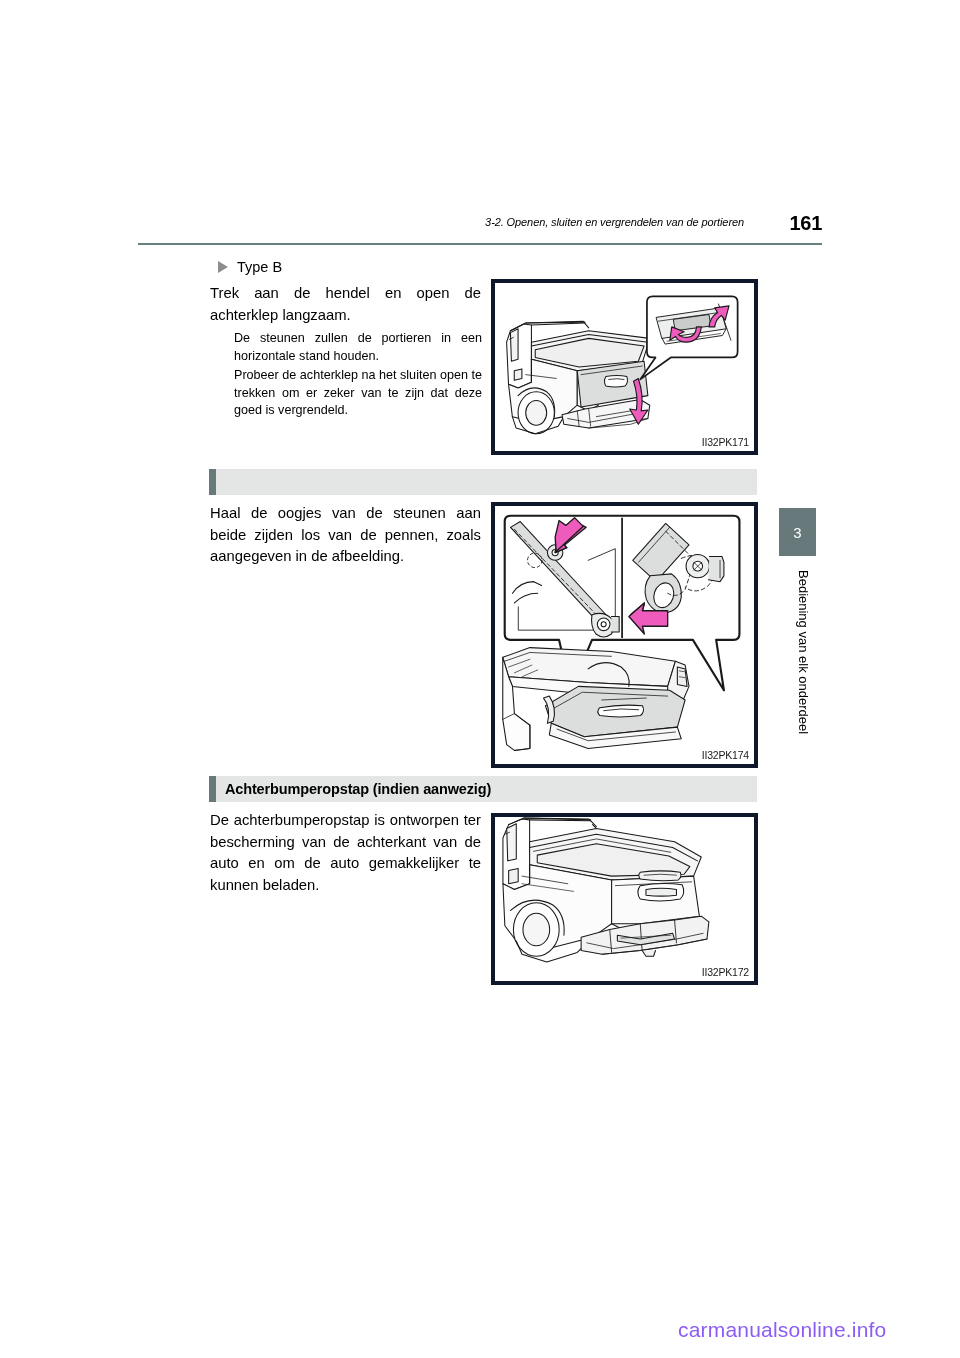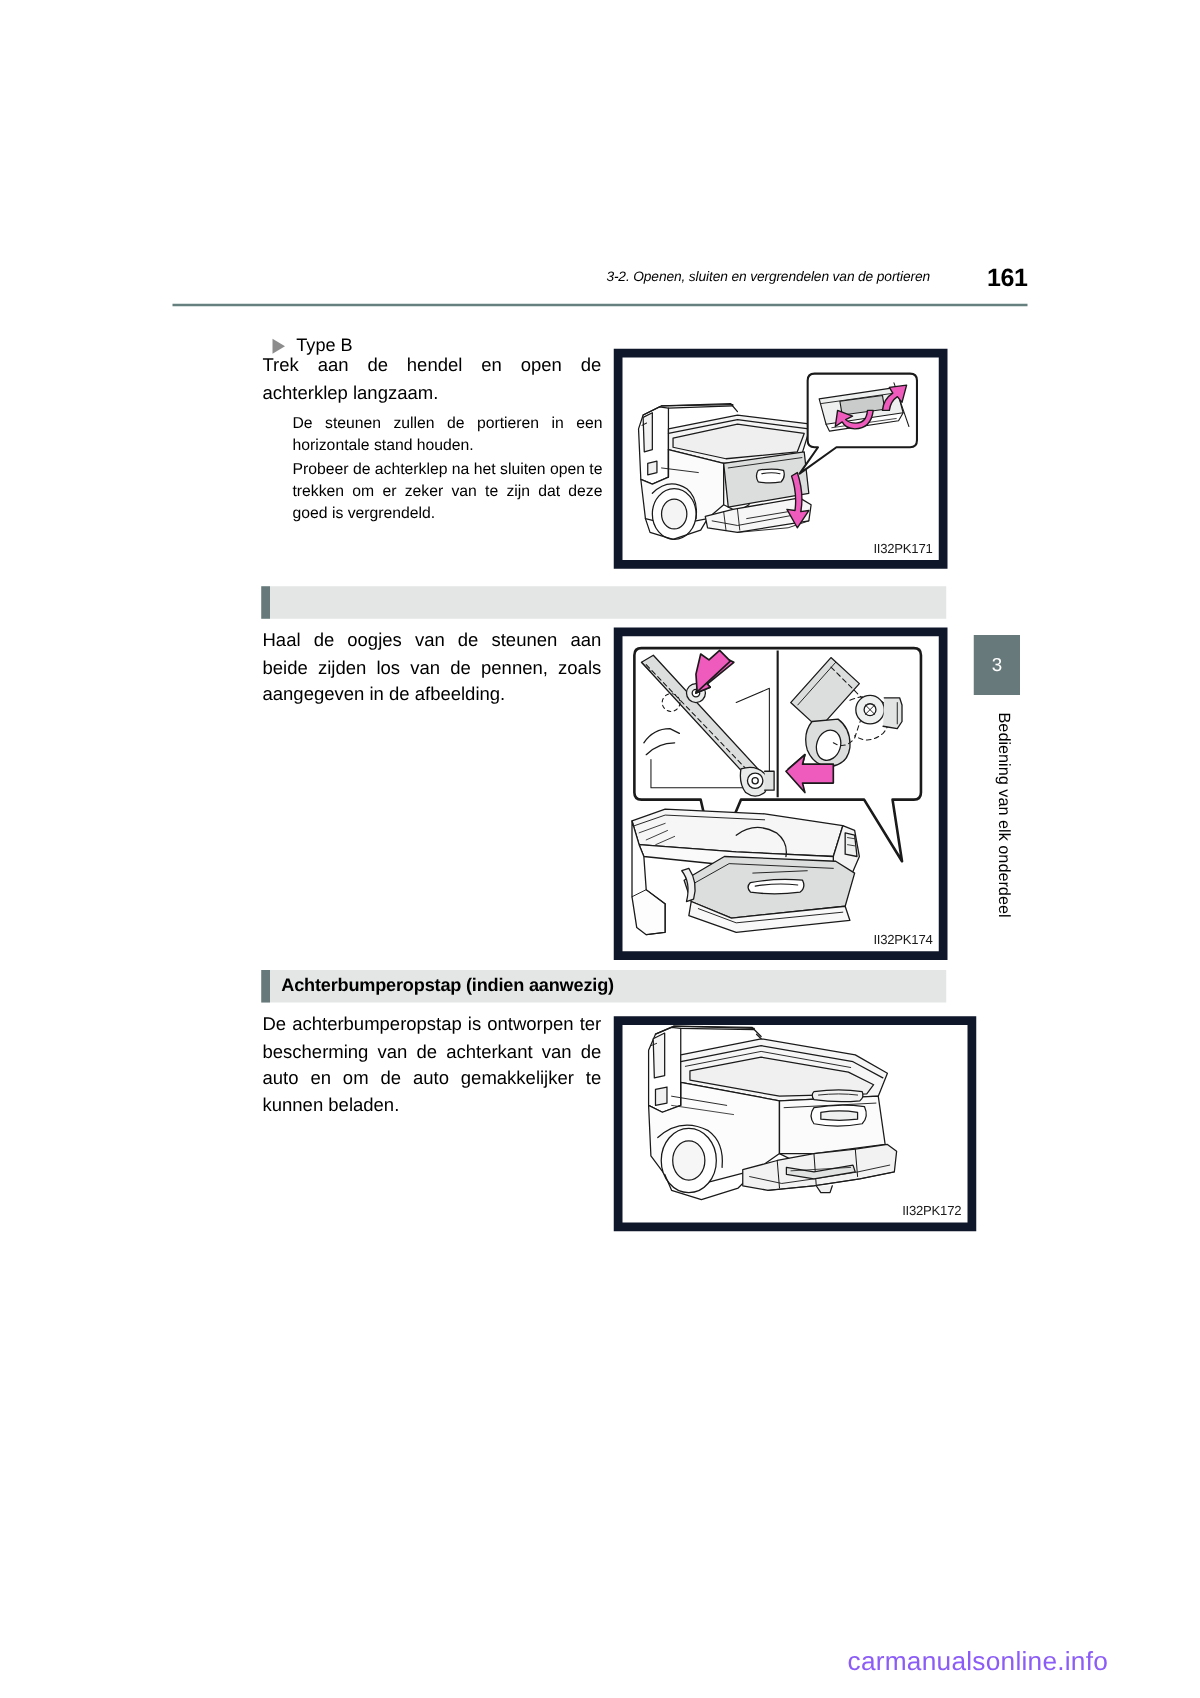--- a/index.html
+++ b/index.html
@@ -78,21 +78,20 @@
   }
 
   
   .bullet-head {
     position: absolute;
     font-size: 14.5px;
     display: flex;
     align-items: center;
     gap: 9px;
     white-space: nowrap;
-    margin-top: 10px;
   }
   .tri {
     width: 0; height: 0;
     border-top: 6px solid transparent;
     border-bottom: 6px solid transparent;
     border-left: 10px solid #8d8d8d;
     display: inline-block;
   }
 
   .body-text {
@@ -130,21 +129,21 @@
     font-size: 14.5px;
     font-weight: bold;
     padding-left: 9px;
     white-space: nowrap;
     letter-spacing: -0.15px;
   }
 
   
   .figbox {
     position: absolute;
-    border: 7px solid #0f172a;
+    border: 4px solid #0f172a;
     background: #ffffff;
     box-sizing: border-box;
     overflow: hidden;
   }
   .figcode {
     position: absolute;
     right: 4px;
     bottom: 3px;
     font-size: 10.5px;
     letter-spacing: -0.2px;
@@ -359,21 +358,21 @@
   <div class="figcode">II32PK174</div>
 </div>
 
 <div class="sec-bar" style="top:776px;">
   <div class="accent"></div>
   <div class="sec-title">Achterbumperopstap (indien aanwezig)</div>
 </div>
 
 <div class="body-text" style="left:210px; top:810px; width:271px;">De achterbumperopstap is ontworpen ter bescherming van de achterkant van de auto en om de auto gemakkelijker te kunnen beladen.</div>
 
-<div class="figbox" style="left:491px; top:813px; width:290px; height:172px;">
+<div class="figbox" style="left:491px; top:813px; width:267px; height:172px;">
   <svg class="figsvg" viewBox="0 0 267 172">
     <g fill="none" stroke="#1a1a1a" stroke-width="1.1" stroke-linejoin="round" stroke-linecap="round">
 
       <path d="M6 22 L12 8 L26 2 L34 3 L34 70 L18 76 L6 70 Z" fill="#ffffff"></path>
       <path d="M10 12 L20 7 L20 44 L11 46 Z" fill="#f4f4f4"></path>
       <path d="M8 18 L13 16" stroke-width="0.8"></path>
 
       <path d="M12 8 L28 1 L96 2 L104 10"></path>
       <path d="M34 3 L98 4"></path>
       <path d="M28 1 L98 3"></path>

